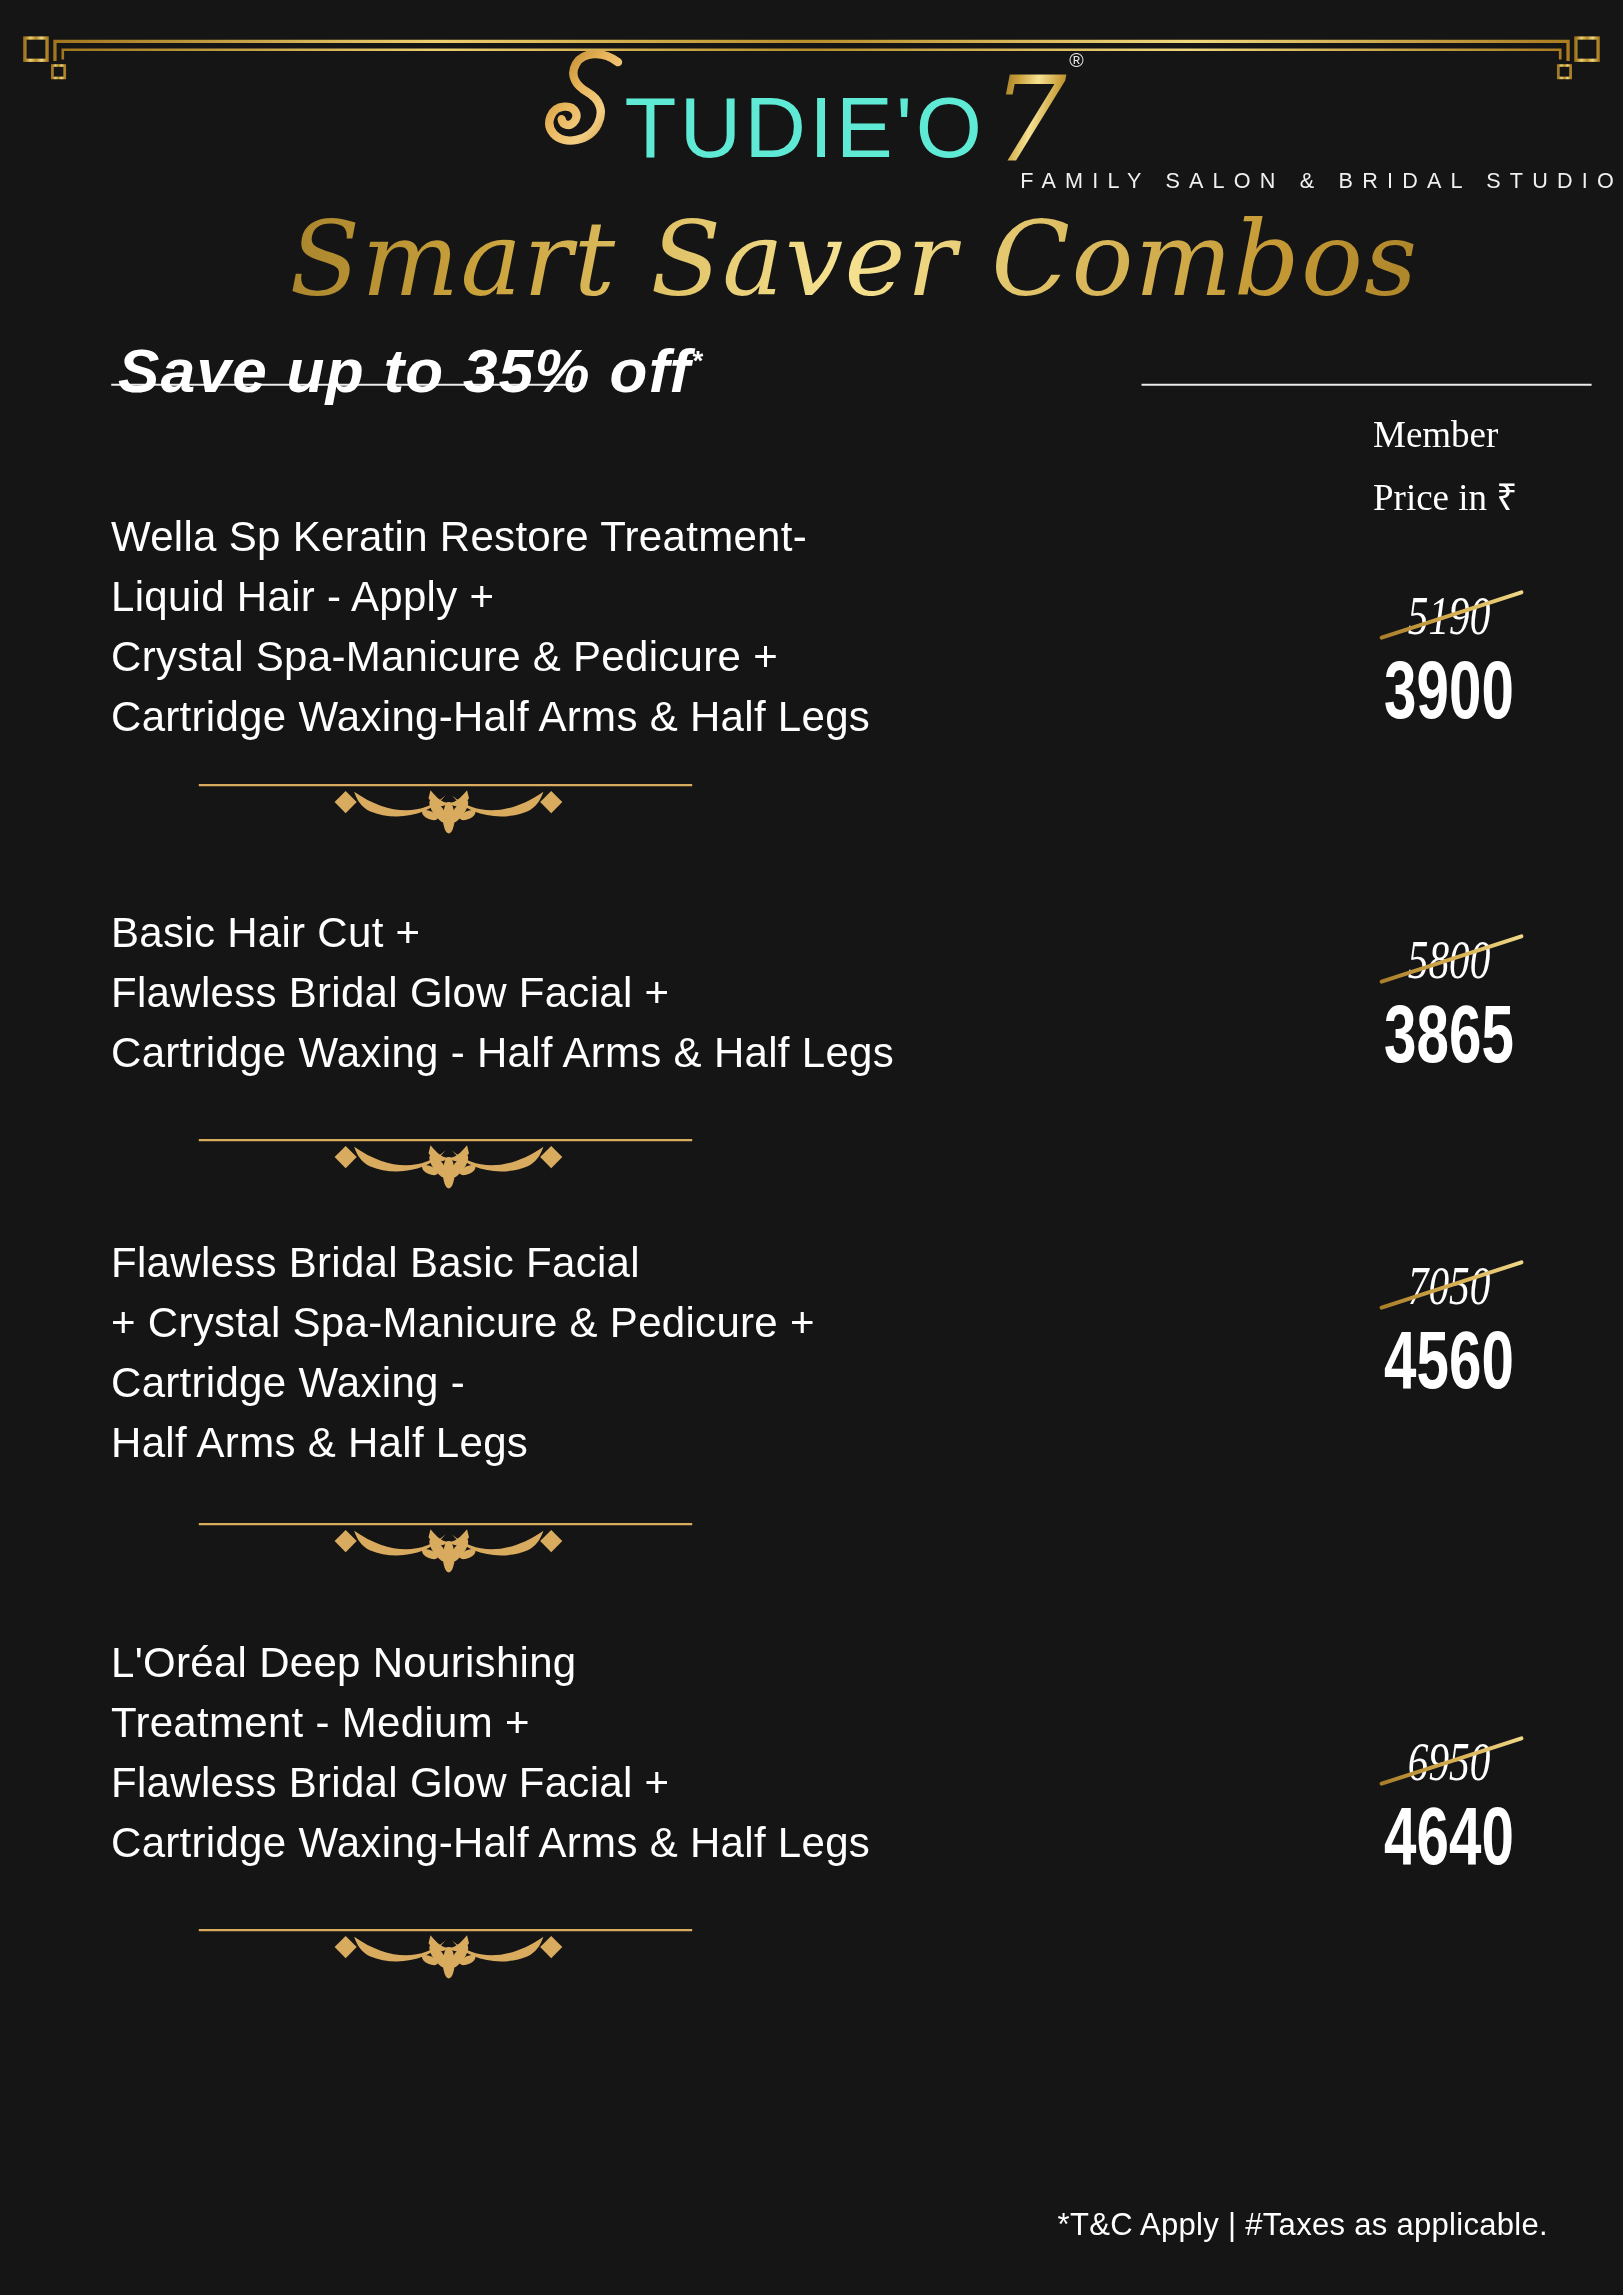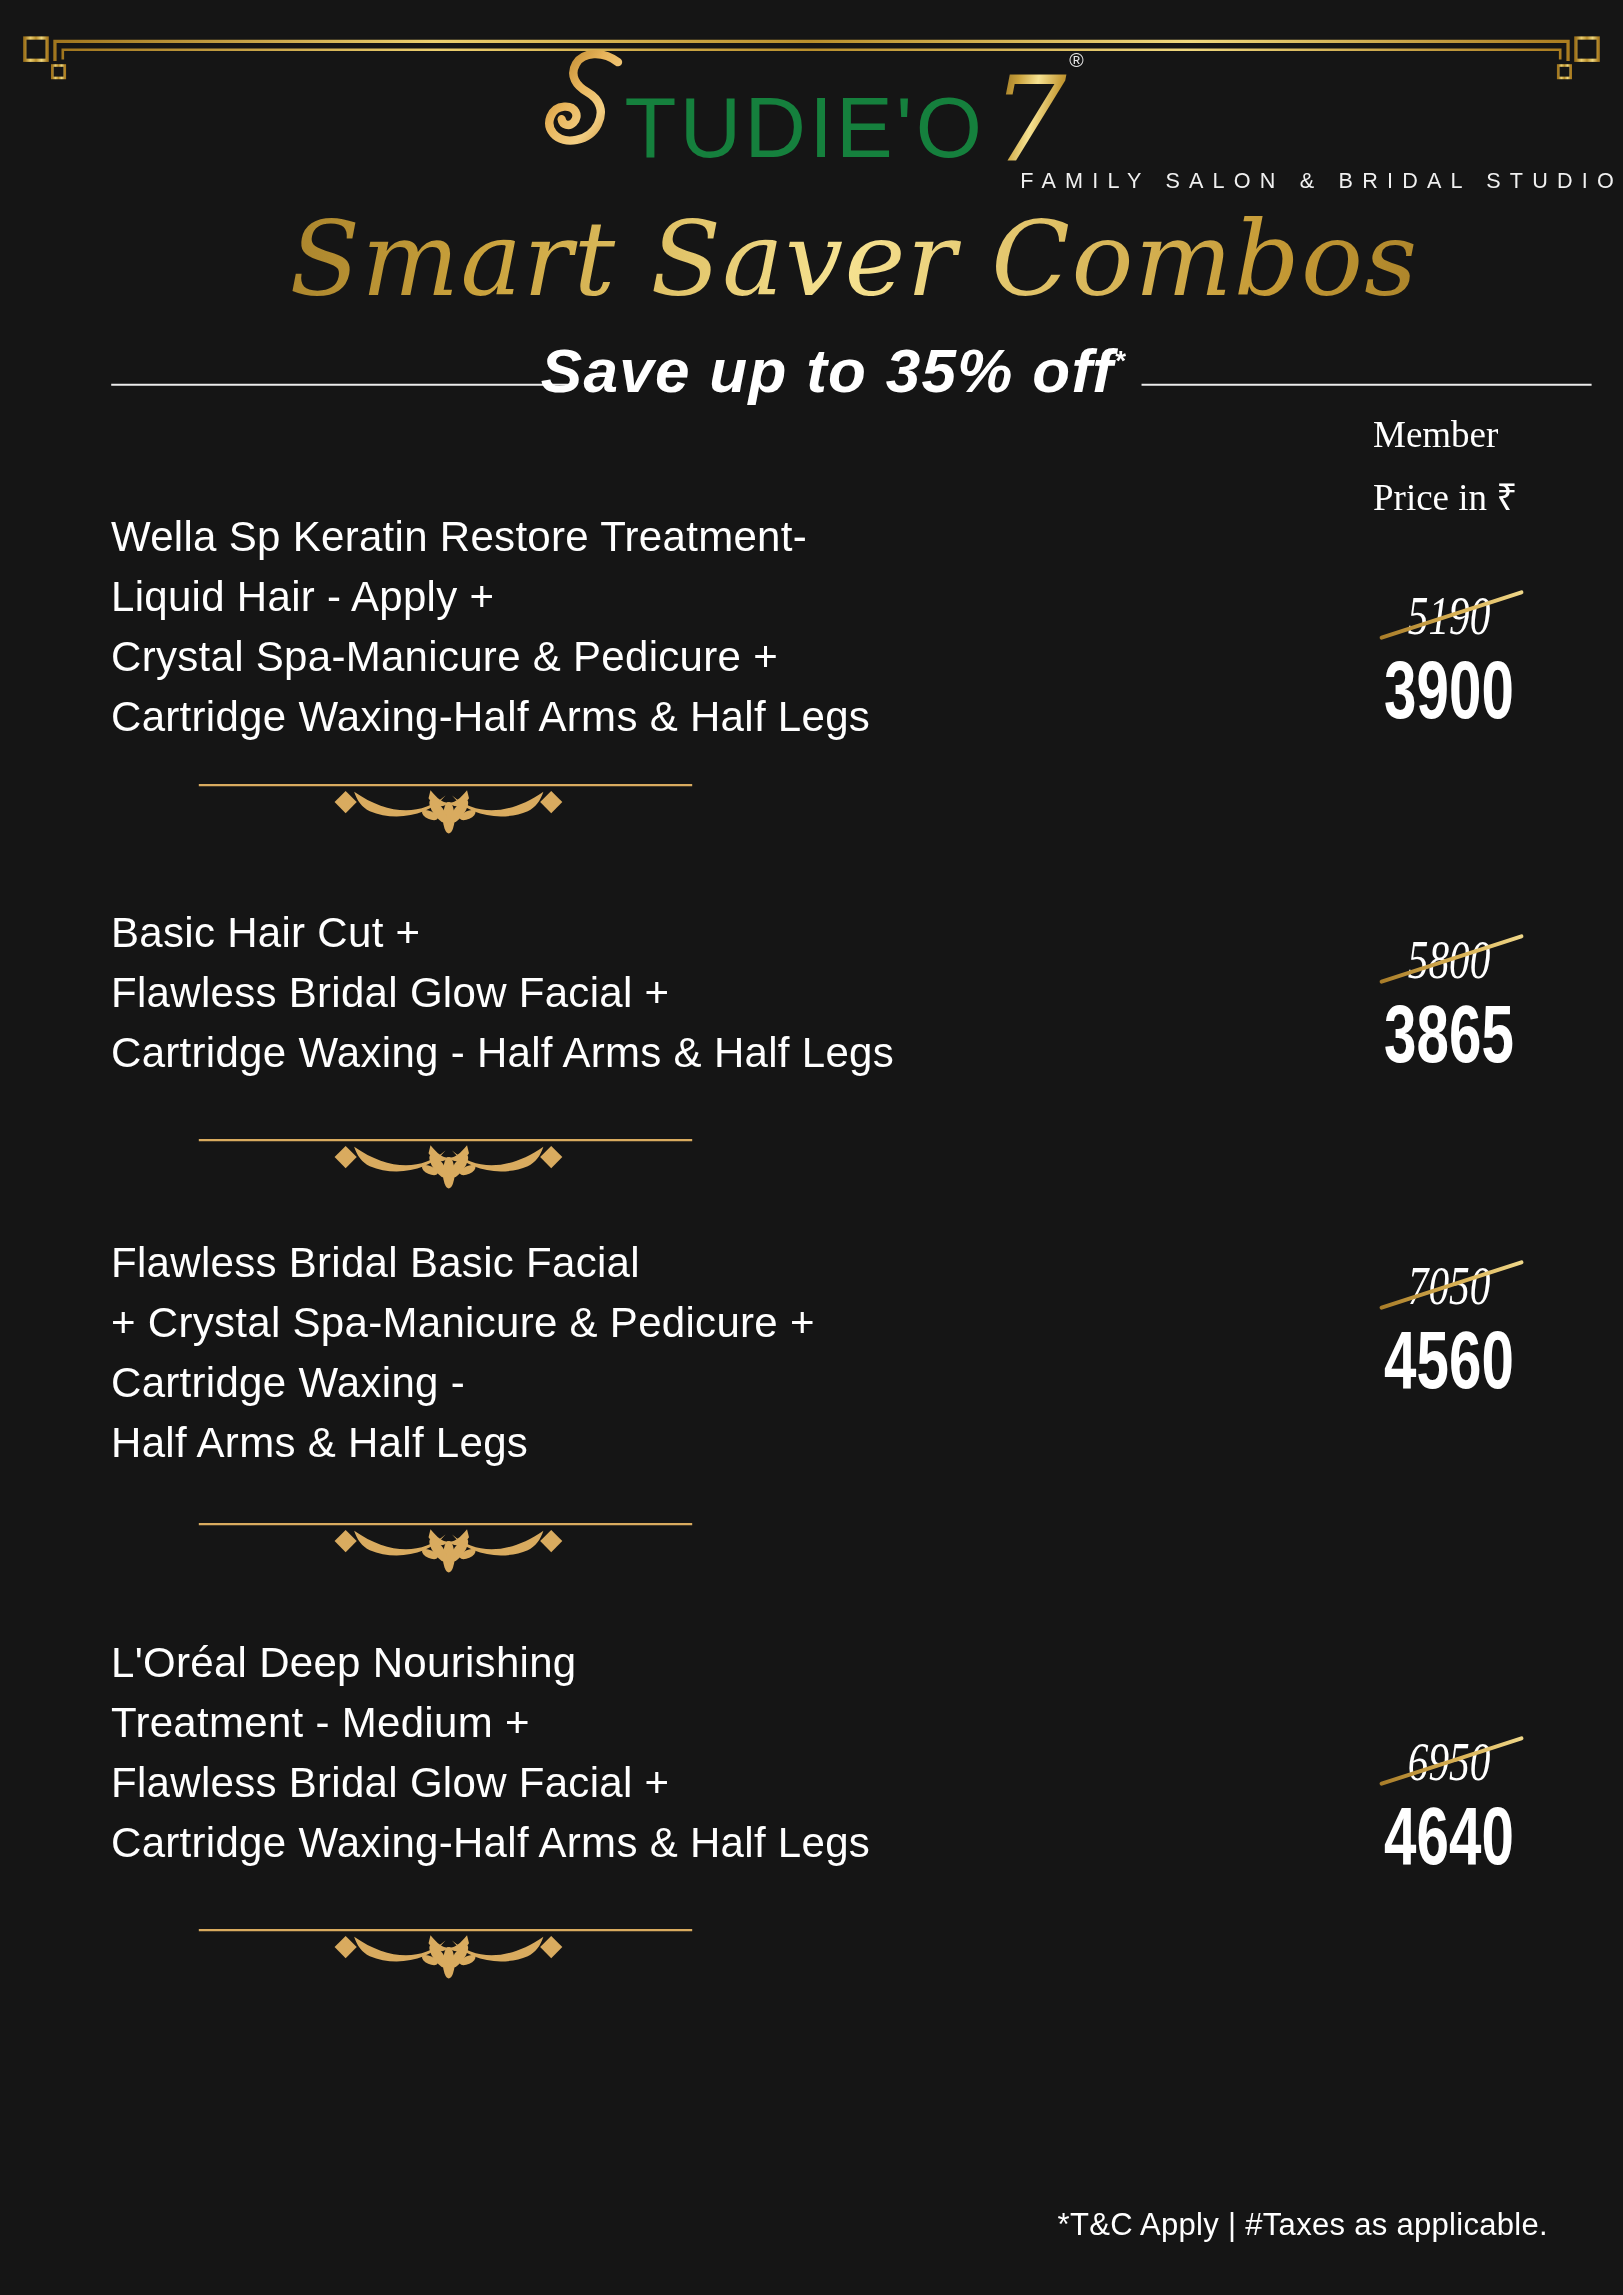--- a/index.html
+++ b/index.html
@@ -13,21 +13,21 @@
   .frame { position:absolute; left:0; top:0; }
 
   
   .logo-row {
     position:absolute; left:0; right:0; top:48px;
     display:flex; justify-content:center; align-items:flex-end;
   }
   .logo-s { margin-right:1.3px; }
   .logo-mid {
     font-size:85px; line-height:0.93; letter-spacing:3.3px;
-    color:#15803d; font-weight:400;
+    color:#5eead4; font-weight:400;
   }
   .gold-text {
     background:linear-gradient(100deg,#7c5a16 0%,#caa23c 30%,#f6e291 52%,#c59a35 78%,#8a671c 100%);
     -webkit-background-clip:text; background-clip:text; color:transparent;
   }
   .logo-7 {
     font-family:"DejaVu Serif", serif; font-style:italic;
     font-size:118px; line-height:0.80; margin-left:6.5px;
   }
   .logo-reg { font-size:19.6px; color:#e6e6e6; align-self:flex-start; margin:1.3px 0 0 2.6px; }
@@ -38,22 +38,22 @@
   }
 
   .script-title {
     position:absolute; left:0; right:0; top:195px; text-align:center;
     padding-left:85px;
     font-family:"DejaVu Serif", serif; font-style:italic;
     font-size:103px; line-height:1.25; letter-spacing:1.3px;
   }
 
   .save-line {
-    position:absolute; left:0; right:0; top:335px; text-align:center;
-    padding-left:44px;
+    position:absolute; left:0; right:0; top:335px; 
+    padding-left:118px;
     font-style:italic; font-weight:bold; font-size:62px; letter-spacing:1.3px;
     color:#ffffff;
   }
   .save-line sup { font-size:27.5px; font-weight:bold; }
 
   .price-label {
     position:absolute; left:1373px; top:403px;
     font-family:"Liberation Serif", serif; font-size:37px; line-height:63px;
     color:#fff;
   }

